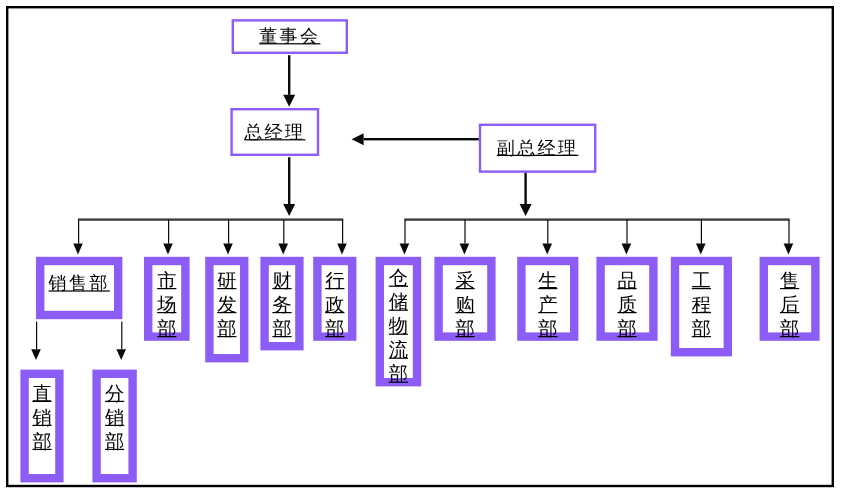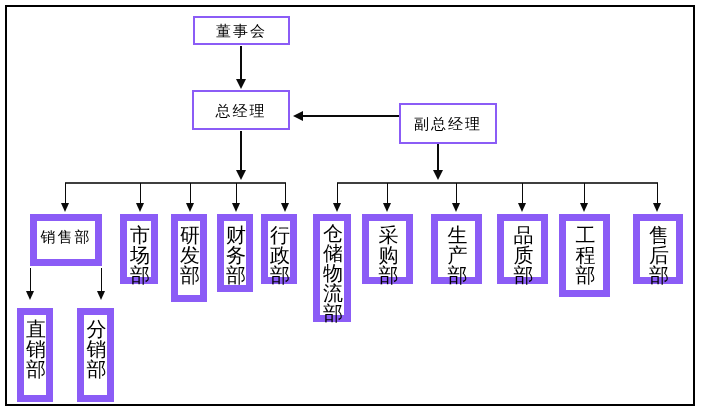--- a/index.html
+++ b/index.html
@@ -24,37 +24,38 @@
     position: absolute;
     background: #ffffff;
     border: 7px solid #8b5cf6;
     box-sizing: border-box;
     display: flex;
     justify-content: center;
     align-items: center;
     font-size: 15px;
     line-height: 1;
     white-space: nowrap;
+    text-decoration: underline;
   }
   .node.mgmt {
     border-width: 2px;
     letter-spacing: 2px;
   }
   .node.hlabel-top {
     align-items: flex-start;
     padding-top: 8px;
     letter-spacing: 2px;
   }
   .node.vnode {
     align-items: flex-start;
     white-space: normal;
   }
   .vlabel {
     width: 18px;
-    font-size: 20px;
+    font-size: 16px;
     line-height: 20px;
     text-align: center;
     word-break: break-all;
     padding-top: 4px;
   }
   .vnode.tall .vlabel { padding-top: 2px; }
   .stem-v { position: absolute; width: 2px; background: #0a0a0a; }
   .stem-v.thin { width: 1px; }
   .stem-h { position: absolute; height: 2px; background: #0a0a0a; }
   .hline { position: absolute; height: 2px; background: #3f3f3f; }
@@ -80,21 +81,21 @@
 <body>
 
 <div class="canvas">
 
   <div class="frame"></div>
 
   <div class="node mgmt" style="left:193px;top:16px;width:97px;height:29px">
     <span>董事会</span>
   </div>
 
-  <div class="node mgmt" style="left:192px;top:90px;width:98px;height:40px">
+  <div class="node mgmt" style="left:192px;top:90px;width:74px;height:40px">
     <span>总经理</span>
   </div>
 
   <div class="node mgmt" style="left:399px;top:103px;width:98px;height:41px">
     <span>副总经理</span>
   </div>
 
   <div class="node hlabel-top" style="left:30px;top:214px;width:72px;height:52px">
     <span>销售部</span>
   </div>

